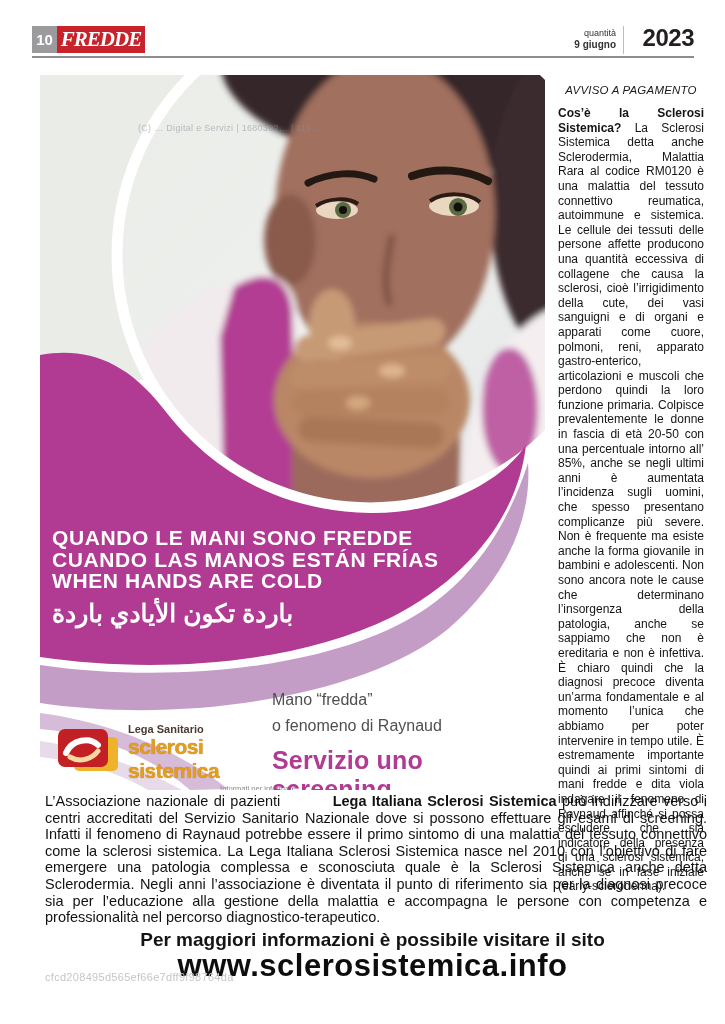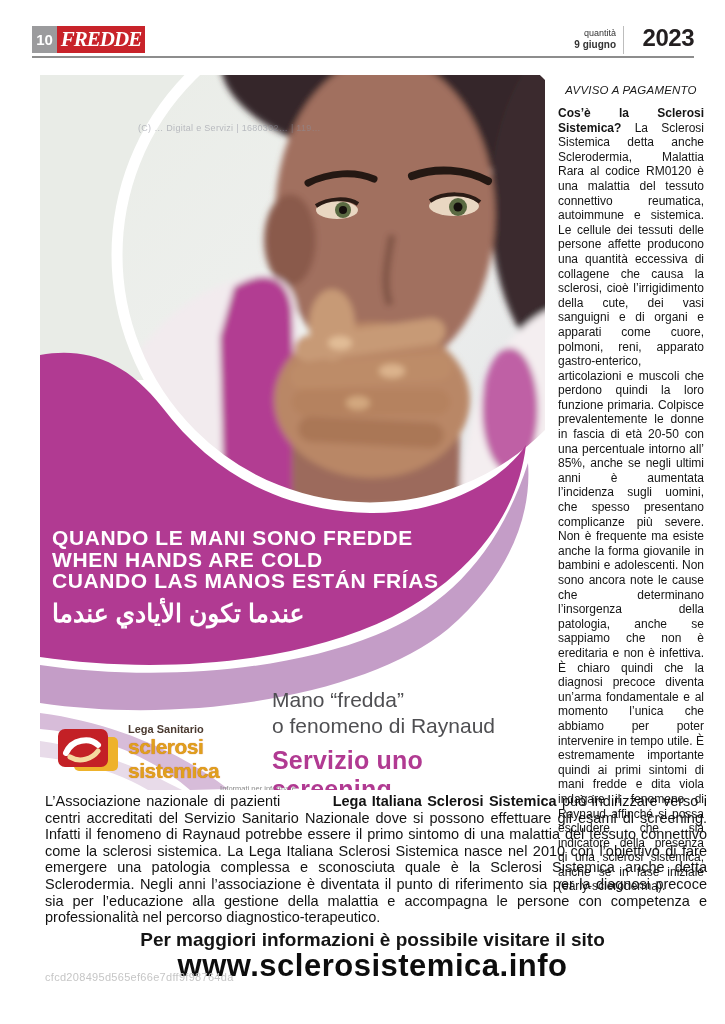--- a/index.html
+++ b/index.html
@@ -41,21 +41,21 @@
   .overlay .ol-arabic{direction:rtl;text-align:left;font-weight:bold;font-size:25px;line-height:34px;
     margin-top:4px;white-space:nowrap;}
   .ad-logo{position:absolute;left:18px;top:648px;width:240px;height:64px;}
   .ad-logo .logo-icon{position:absolute;left:0;top:4px;width:62px;height:46px;}
   .logo-text{position:absolute;left:70px;top:0;}
   .logo-top{font-size:11px;font-weight:bold;color:#4a3a30;}
   .logo-main{font-size:21px;font-weight:bold;color:#e0a01d;letter-spacing:-0.5px;
     text-shadow:0 0 1px #c05515;}
   .logo-tagline{font-size:7.5px;color:#8a8a8a;text-align:right;margin-top:1px;}
   .claim{position:absolute;left:232px;top:612px;width:270px;}
-  .claim .c-line{font-size:21px;line-height:26px;color:#4f4f52;}
+  .claim .c-line{font-size:16px;line-height:26px;color:#4f4f52;}
   .claim .c-cta{margin-top:7px;font-size:25px;font-weight:bold;color:#b13a92;letter-spacing:0.2px;}
 
   
   .bottom-para{position:absolute;left:45px;top:793px;width:662px;
     font-size:14.5px;line-height:16.6px;text-align:justify;color:#121212;}
   .bottom-para .b{font-weight:bold;padding-left:47px;}
   .cta-line{position:absolute;left:40px;top:929px;width:665px;text-align:center;
     font-size:19px;font-weight:bold;color:#141414;}
   .website{position:absolute;left:40px;top:948px;width:665px;text-align:center;
     font-size:31px;font-weight:bold;color:#0d0d0d;letter-spacing:0.5px;cursor:pointer;}
@@ -152,23 +152,23 @@
                C 328,620 148,650 0,628 Z" fill="#c49dc7"></path>
 
       <path d="M 0,638 C 76,648 142,678 188,714 L 150,715 C 110,680 52,658 0,654 Z" fill="#d7bcd9"></path>
       <path d="M 0,666 C 56,674 106,696 142,715 L 108,715 C 80,698 40,686 0,682 Z" fill="#e8dbe9"></path>
     </svg>
 
     <div class="photo-watermark">(C) … Digital e Servizi | 1680302… | 119…</div>
 
     <div class="overlay">
       <div class="ol-line">QUANDO LE MANI SONO FREDDE</div>
+      <div class="ol-line">CUANDO LAS MANOS ESTÁN FRÍAS</div>
       <div class="ol-line">WHEN HANDS ARE COLD</div>
-      <div class="ol-line">CUANDO LAS MANOS ESTÁN FRÍAS</div>
-      <div class="ol-arabic">عندما تكون الأيادي عندما</div>
+      <div class="ol-arabic">باردة تكون الأيادي باردة</div>
     </div>
 
     <div class="ad-logo">
       <svg class="logo-icon" width="62" height="46" viewBox="0 0 62 46">
         <rect x="16" y="10" width="44" height="34" rx="5" fill="#eeb22b"></rect>
         <rect x="0" y="2" width="50" height="38" rx="7" fill="#c32026"></rect>
         <path d="M 8,26 C 14,12 32,10 40,18" stroke="#ffffff" stroke-width="6" fill="none" stroke-linecap="round"></path>
         <path d="M 12,30 C 22,36 34,32 40,24" stroke="#f5d9a0" stroke-width="5" fill="none" stroke-linecap="round"></path>
       </svg>
       <div class="logo-text">

